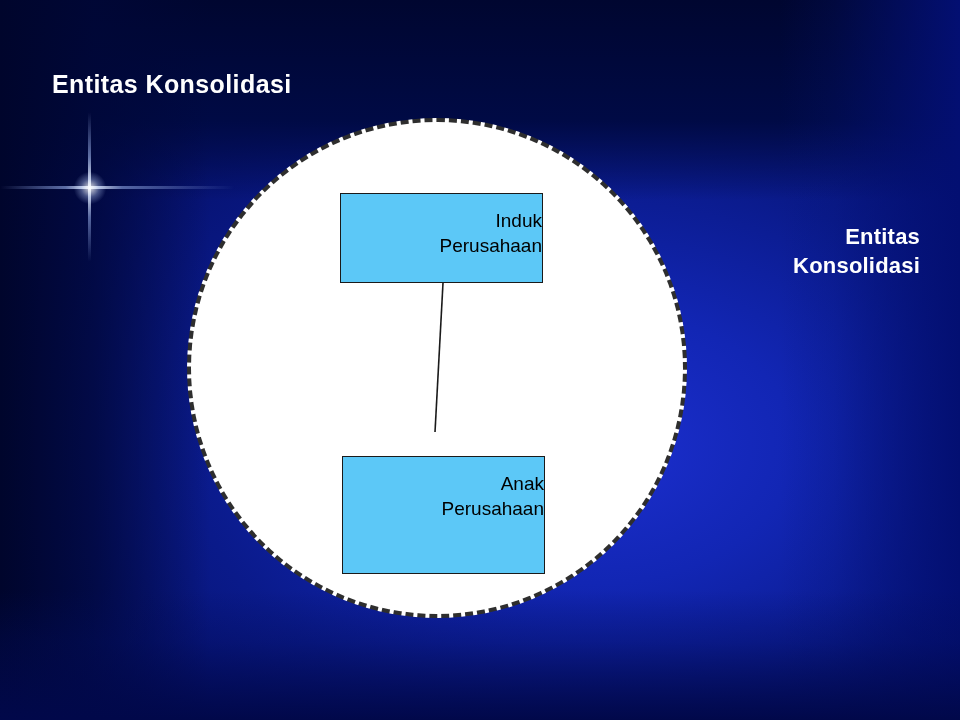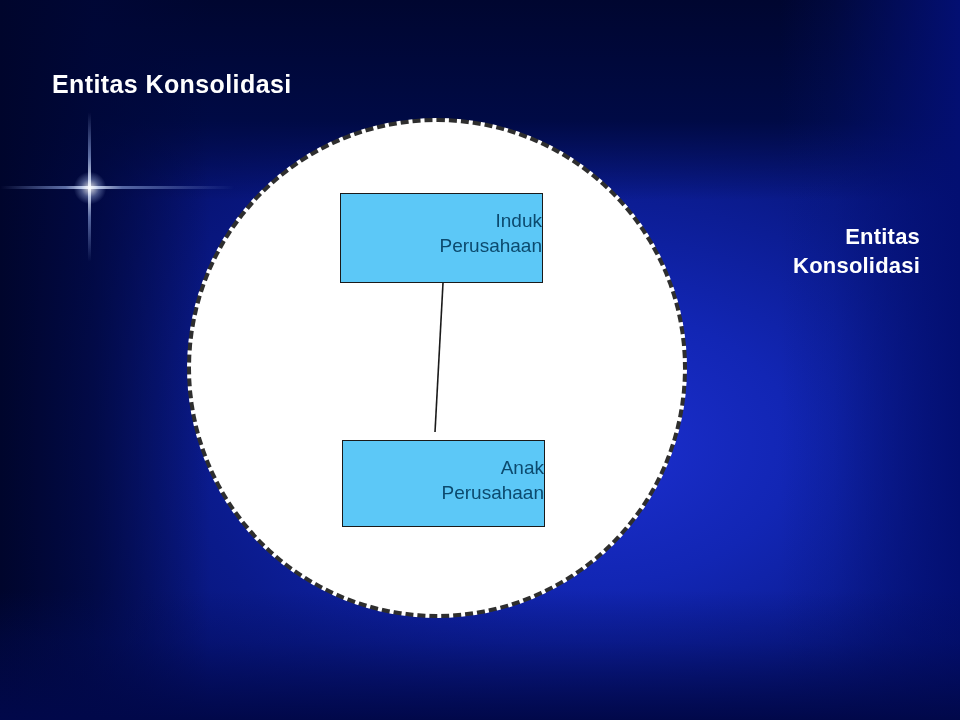--- a/index.html
+++ b/index.html
@@ -107,33 +107,33 @@
     width: 500px; height: 500px;
     pointer-events: none;
   }
 
   
   .node {
     position: absolute;
     background: #5cc8f7;
     border: 1px solid #1a1a1a;
     box-sizing: border-box;
-    color: #0c4a6e;
+    color: #000000;
     font-size: 19px;
     line-height: 1.33;
     padding: 14px 0 0 12px;
     white-space: pre-line;
   }
   #node-induk {
     left: 340px; top: 193px;
     width: 203px; height: 90px;
   }
   #node-anak {
-    left: 342px; top: 440px;
-    width: 203px; height: 87px;
+    left: 342px; top: 456px;
+    width: 203px; height: 118px;
   }
 </style>
 </head>
 <body>
 
 <div id="slide">
 
   <div class="bg-base"></div>
   <div class="bg-top-dark"></div>
   <div class="bg-left-dark"></div>

